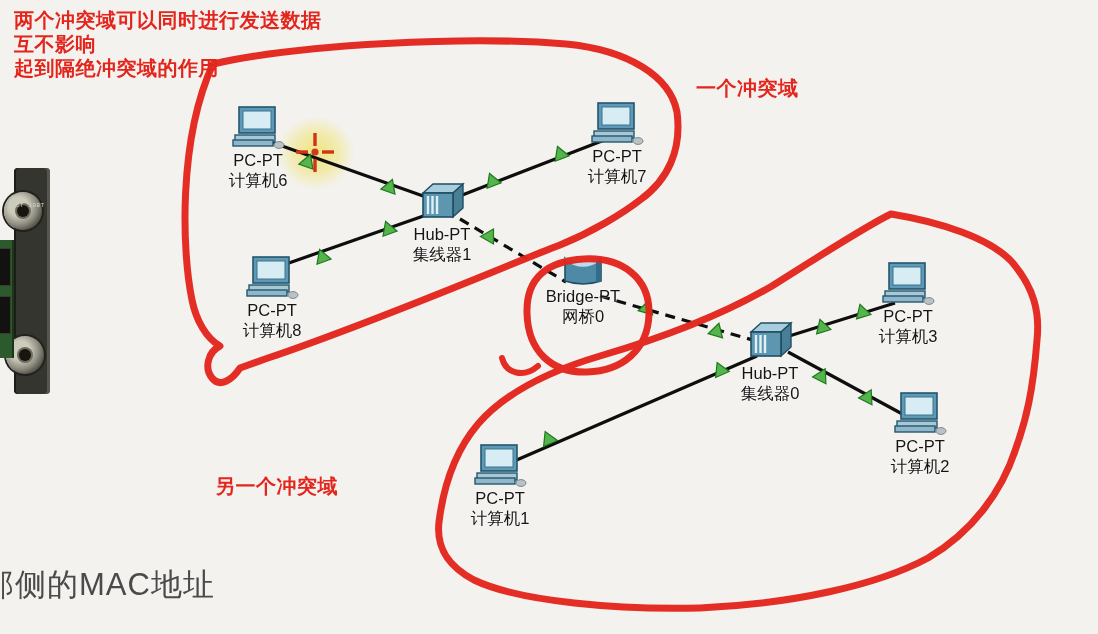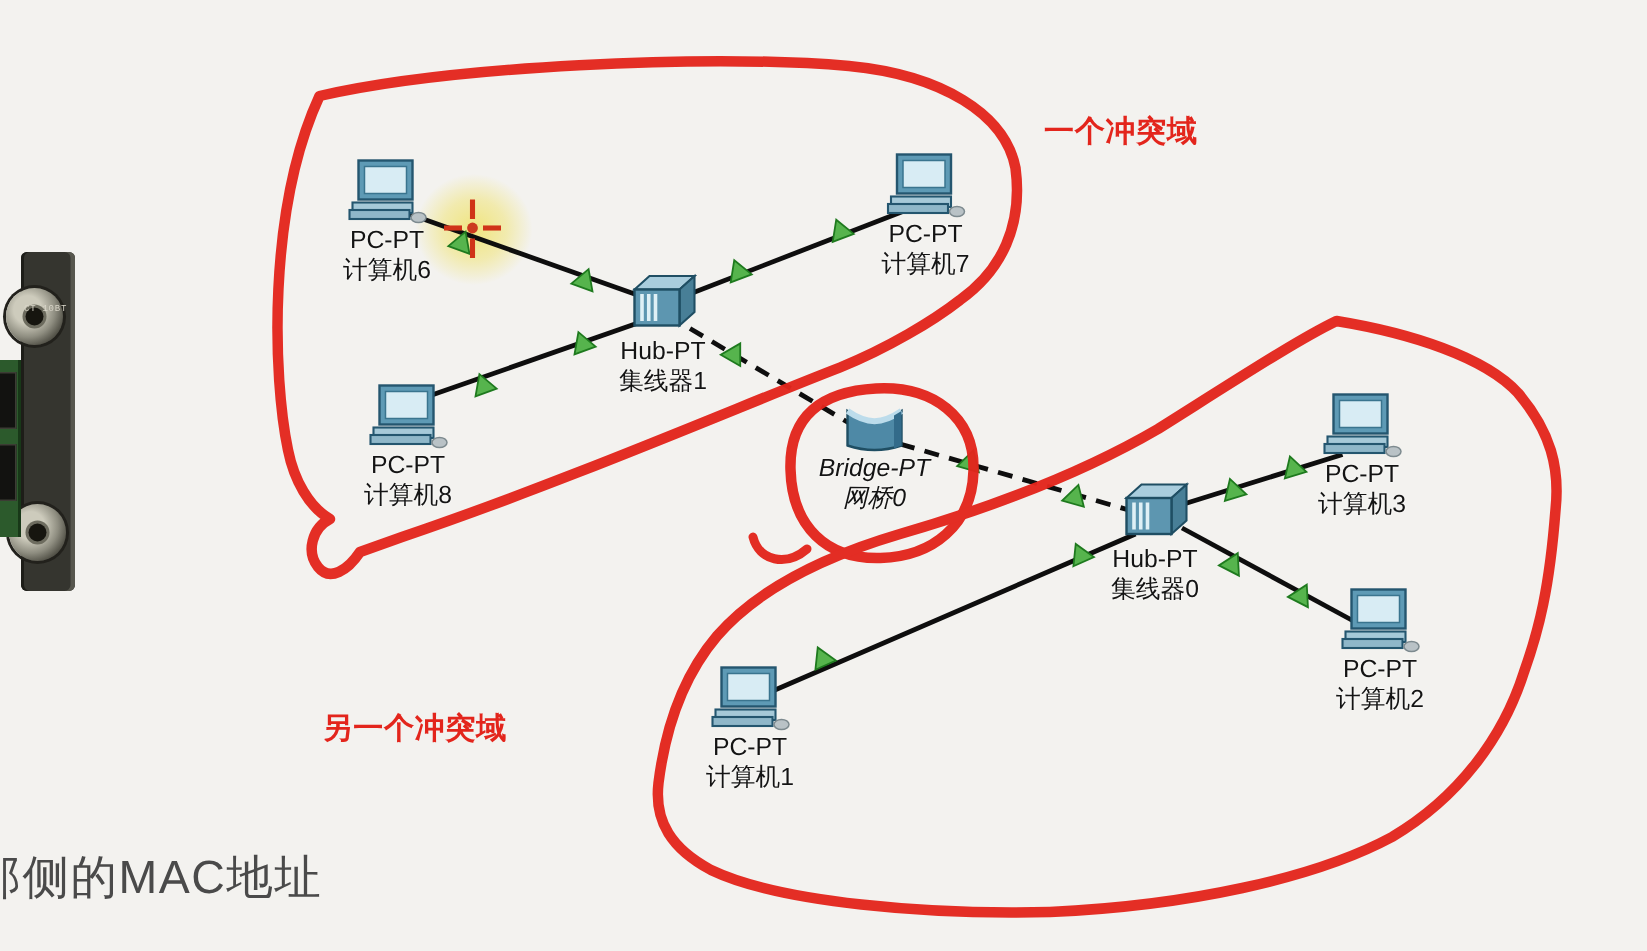--- a/index.html
+++ b/index.html
@@ -126,21 +126,21 @@
       <g stroke="#dff0f6" stroke-width="2.4">
           <line x1="11" y1="14" x2="11" y2="32"></line>
           <line x1="15.5" y1="14" x2="15.5" y2="32"></line>
           <line x1="20" y1="14" x2="20" y2="32"></line>
         </g>
     </svg>
     <div class="dlabel">Hub-PT</div>
     <div class="dlabel">集线器1</div>
   </div>
 
-  <div class="device" style="left:521px;top:266px;font-style:italic;">
+  <div class="device" style="left:521px;top:250px;">
     <svg width="46" height="36" viewBox="0 0 46 36">
       <path d="M5,8 C18,17 28,17 41,8 L41,31 C29,35 17,35 5,31 Z" fill="#4e89a6" stroke="#1f4e63" stroke-width="1.6"></path>
       <path d="M5,8 C18,17 28,17 41,8" fill="none" stroke="#bcdceb" stroke-width="4"></path>
       <path d="M36,11 L41,8 L41,31 L36,33 Z" fill="#336b8a" stroke="none"></path>
     </svg>
     <div class="dlabel">Bridge-PT</div>
     <div class="dlabel">网桥0</div>
   </div>
 
   <div class="device" style="left:708px;top:321px;">
@@ -217,18 +217,23 @@
   <svg class="layer" width="1098" height="634">
     <g stroke="#d03318" stroke-width="3.4" stroke-linecap="butt">
       <line x1="315" y1="133" x2="315" y2="146"></line>
       <line x1="315" y1="159" x2="315" y2="172"></line>
       <line x1="296" y1="152" x2="308" y2="152"></line>
       <line x1="322" y1="152" x2="334" y2="152"></line>
     </g>
     <circle cx="315" cy="152" r="3.6" fill="#cc3a1f"></circle>
   </svg>
 
+  <div class="rednote" style="left:14px;top:8px;">
+    <div>两个冲突域可以同时进行发送数据</div>
+    <div>互不影响</div>
+    <div>起到隔绝冲突域的作用</div>
+  </div>
   <div class="rednote" style="left:696px;top:76px;">一个冲突域</div>
   <div class="rednote" style="left:215px;top:474px;">另一个冲突域</div>
 
   <div class="caption">那侧的MAC地址</div>
 
 </div>
 
 </body></html>

